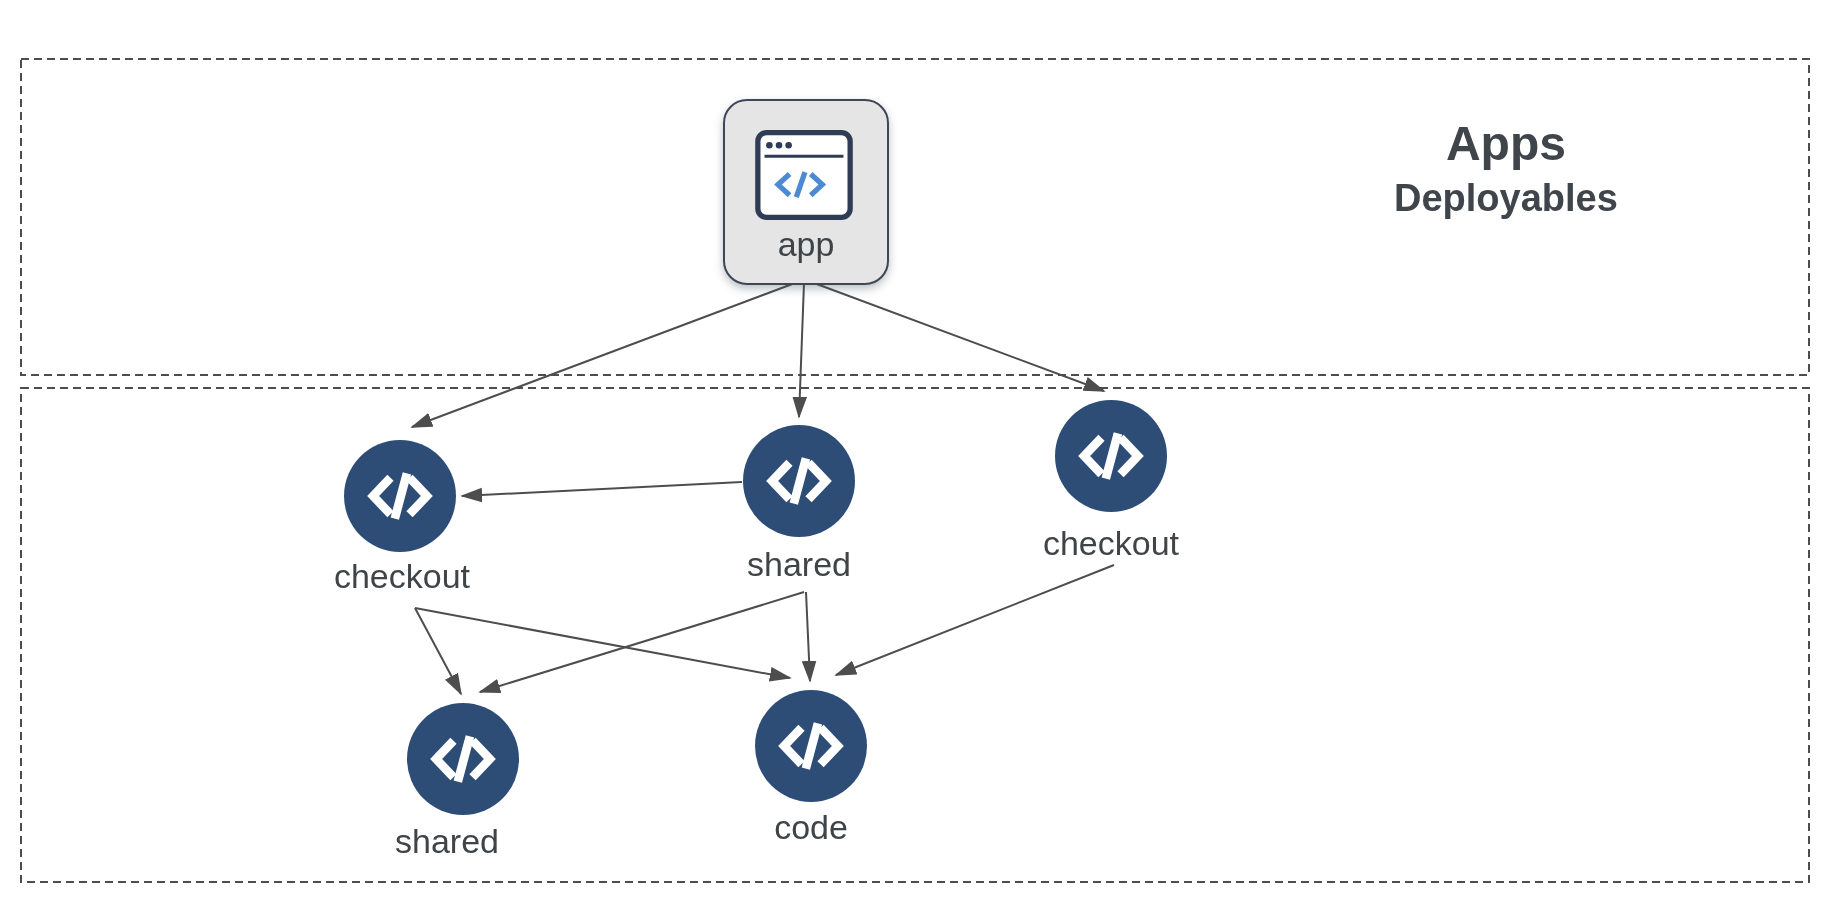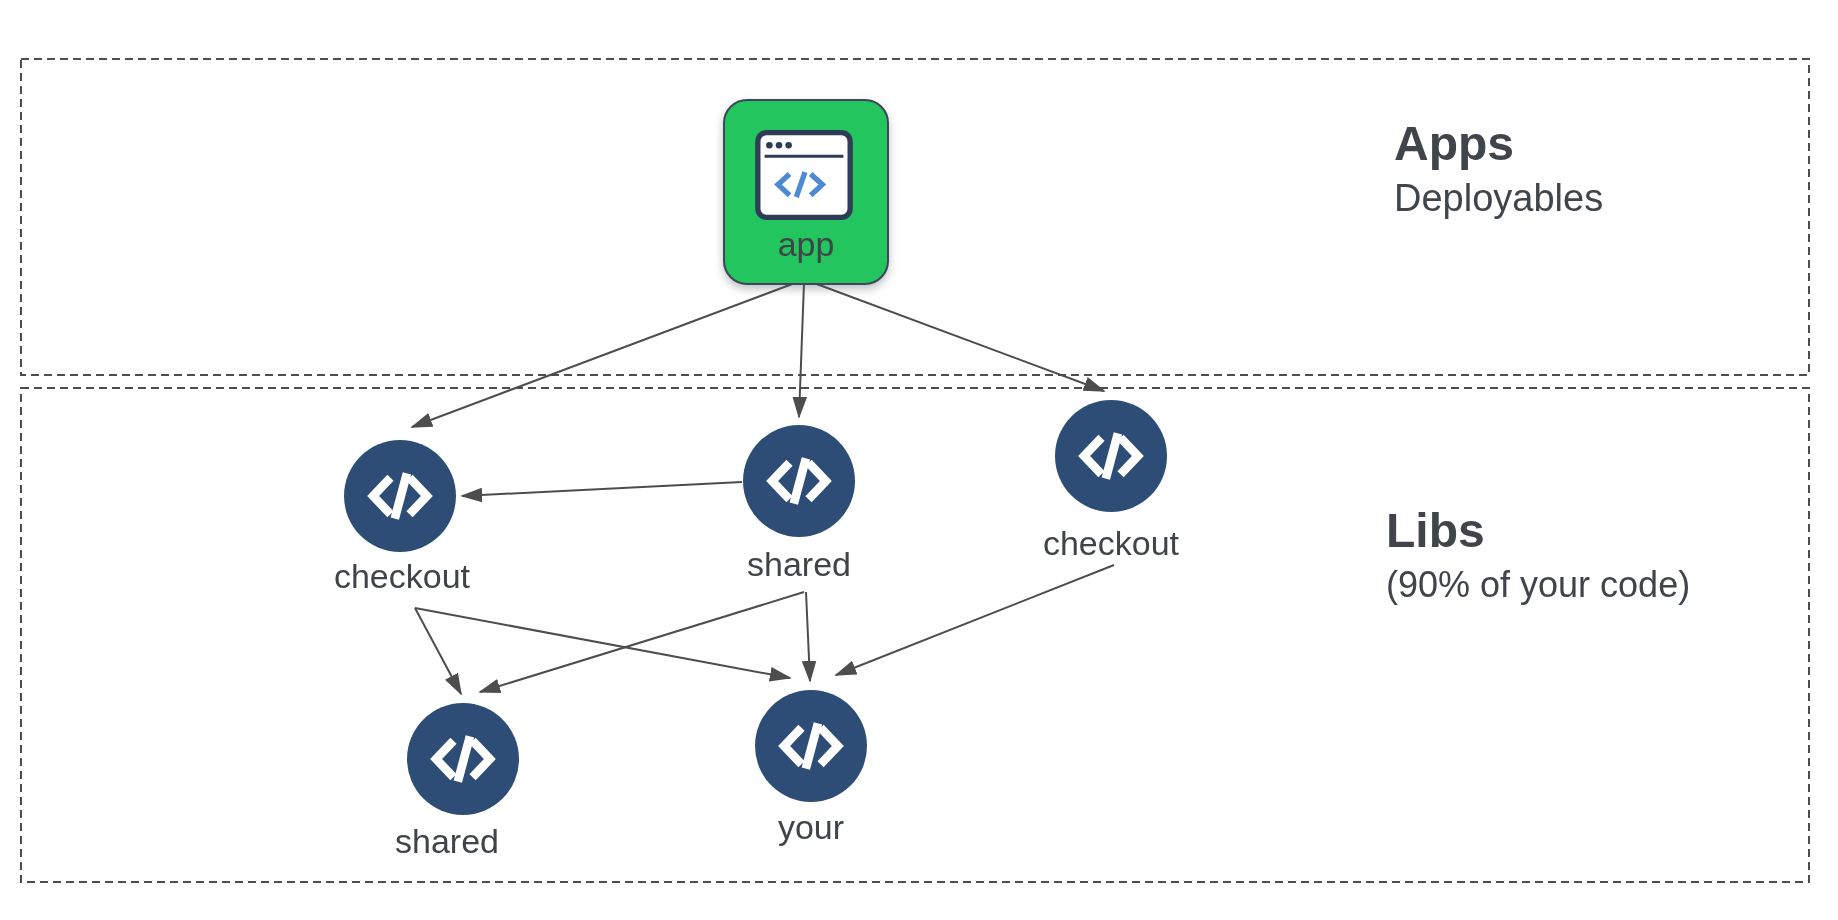--- a/index.html
+++ b/index.html
@@ -12,30 +12,30 @@
   #arrowhead path{fill:var(--edge,#4d4d4d);}
 
   .lib-node{position:absolute;width:112px;height:112px;border-radius:50%;
     background:var(--node_fill,#2d4d76);display:flex;align-items:center;justify-content:center;}
   .code-icon{width:66px;height:52px;display:block;}
   .code-icon .stroke{stroke:#ffffff;stroke-width:10;fill:none;stroke-linejoin:miter;stroke-linecap:butt;}
 
   .node-label{position:absolute;transform:translateX(-50%);font-size:34px;
     color:var(--label_text,#3f4448);white-space:nowrap;}
 
-  .app-node{position:absolute;left:723px;top:99px;width:162px;height:182px;background:#22c55e;
+  .app-node{position:absolute;left:723px;top:99px;width:162px;height:182px;background:#e5e5e5;
     border:2.5px solid var(--app_border,#3d4757);border-radius:24px;
     box-shadow:0 4px 8px rgba(70,75,90,.35);}
   .browser-icon{position:absolute;left:29px;top:26px;width:100px;height:96px;}
   .app-label{position:absolute;left:0;top:124px;width:100%;text-align:center;
     font-size:34px;color:var(--label_text,#3f4448);}
 
-  .section-label{position:absolute;color:var(--section_title,#3f454b);}
+  .section-label{position:absolute;color:var(--section_title,#3f454b);text-align:center;}
   .section-label .title{font-size:48px;font-weight:bold;line-height:1.15;}
-  .section-label .subtitle{margin-top:6px;line-height:1.15;}
+  .section-label .subtitle{margin-top:6px;line-height:1.15;font-weight:bold;}
   .section-label.apps{left:1394px;top:116px;}
   .section-label.apps .subtitle{font-size:38px;}
   .section-label.libs{left:1386px;top:503px;}
   .section-label.libs .subtitle{font-size:36px;}
 </style>
 </head>
 <body>
 
 <div class="canvas">
 
@@ -112,24 +112,20 @@
   </div>
   <div class="node-label" style="left:447px;top:822px">shared</div>
 
   <div class="lib-node" style="left:755px;top:690px">
     <svg class="code-icon" viewBox="0 0 76 60" xmlns="http://www.w3.org/2000/svg">
       <polyline class="stroke" points="27,9 7,30 27,51"></polyline>
       <line class="stroke" x1="32" y1="56" x2="46" y2="4"></line>
       <polyline class="stroke" points="49,9 69,30 49,51"></polyline>
     </svg>
   </div>
-  <div class="node-label" style="left:811px;top:808px">your</div>
+  <div class="node-label" style="left:811px;top:808px">code</div>
 
   <div class="section-label apps">
     <div class="title">Apps</div>
     <div class="subtitle">Deployables</div>
   </div>
-  <div class="section-label libs">
-    <div class="title">Libs</div>
-    <div class="subtitle">(90% of your code)</div>
-  </div>
 
 </div>
 
 </body></html>

